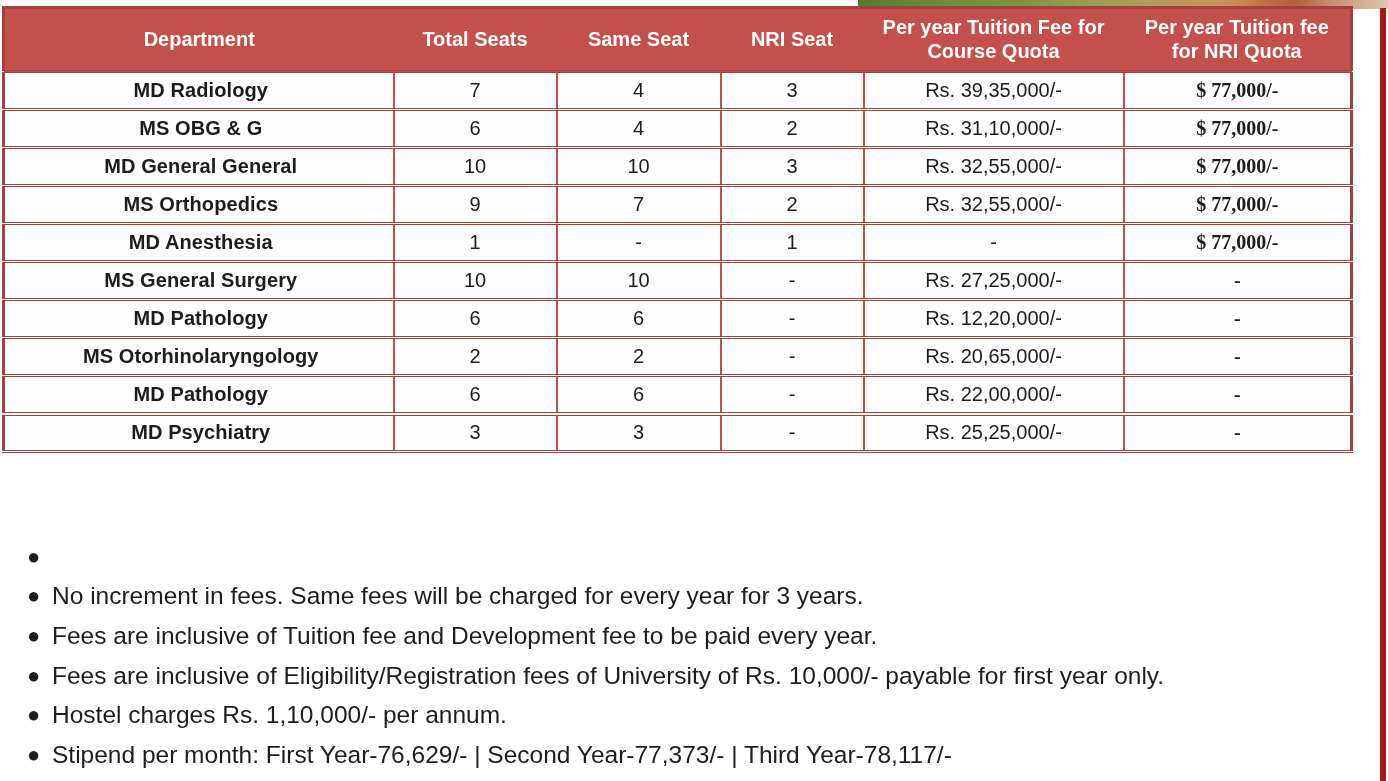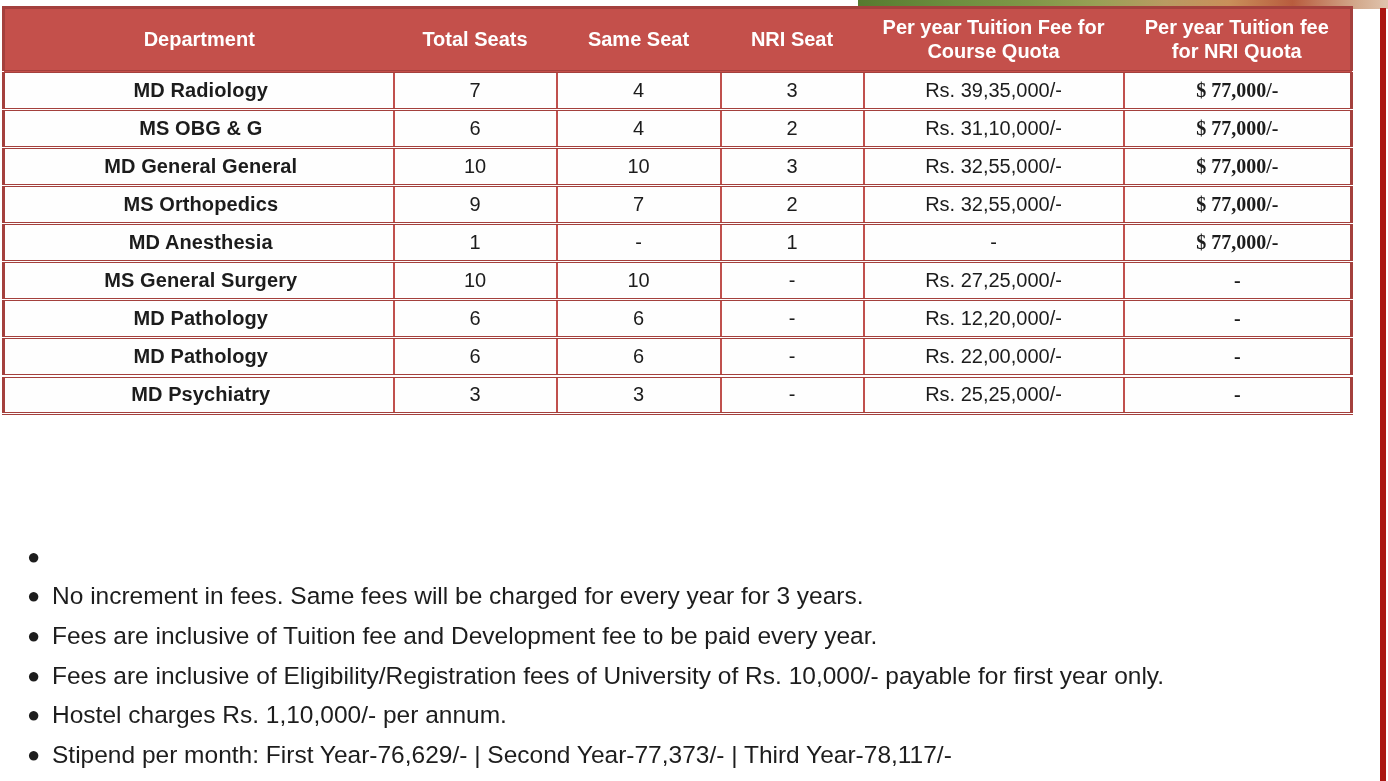--- a/index.html
+++ b/index.html
@@ -184,20 +184,28 @@
         </tr>
         <tr>
           <td class="dept">MD Pathology</td>
           <td>6</td>
           <td>6</td>
           <td>-</td>
           <td>Rs. 12,20,000/-</td>
           <td class="nri-fee">-</td>
         </tr>
         <tr>
+          <td class="dept">MS Otorhinolaryngology</td>
+          <td>2</td>
+          <td>2</td>
+          <td>-</td>
+          <td>Rs. 20,65,000/-</td>
+          <td class="nri-fee">-</td>
+        </tr>
+        <tr>
           <td class="dept">MD Pathology</td>
           <td>6</td>
           <td>6</td>
           <td>-</td>
           <td>Rs. 22,00,000/-</td>
           <td class="nri-fee">-</td>
         </tr>
         <tr class="seam">
           <td class="dept">MD Psychiatry</td>
           <td>3</td>

